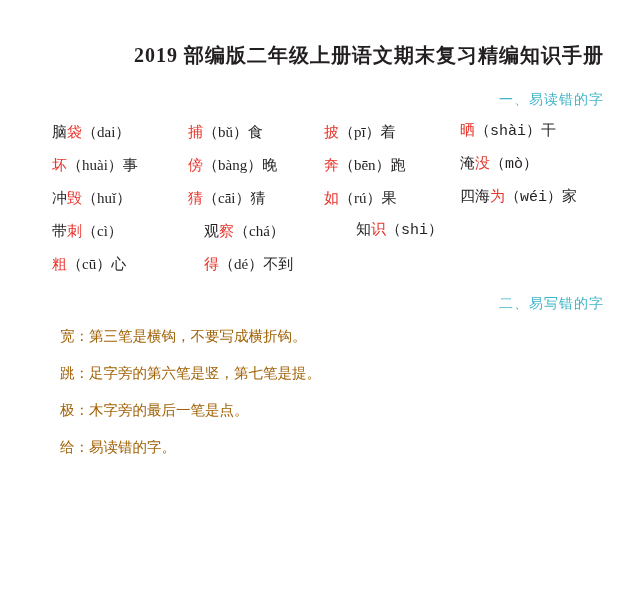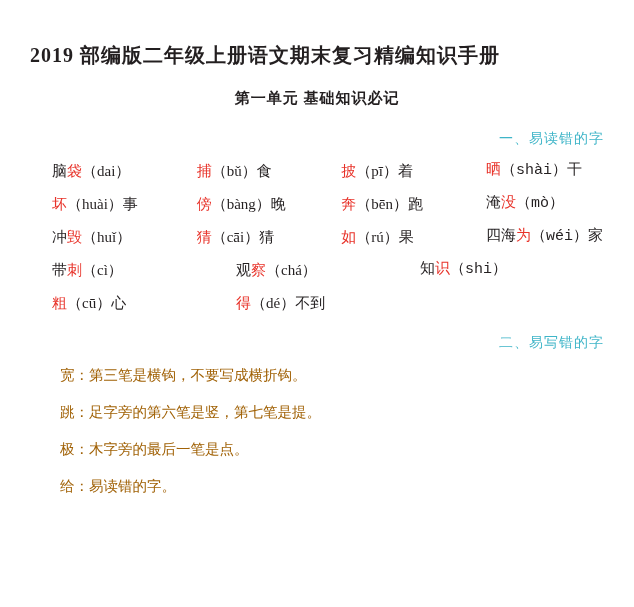--- a/index.html
+++ b/index.html
@@ -16,21 +16,21 @@
     overflow: hidden;
   }
   .page {
     position: relative;
     width: 634px;
     height: 607px;
     box-sizing: border-box;
     padding: 0 30px;
   }
   .doc-title {
-    text-align: left;
+    text-align: right;
     font-size: 20px;
     font-weight: bold;
     letter-spacing: 1px;
     margin-top: 42px;
     color: #231f20;
   }
   .doc-subtitle {
     text-align: center;
     font-size: 15px;
     font-weight: bold;
@@ -47,21 +47,20 @@
     text-align: right;
   }
   .word-grid {
     margin-top: 14px;
     margin-left: 22px;
     width: 560px;
   }
   .word-row {
     display: flex;
     margin-bottom: 15px;
-    gap: 32px;
   }
   .word-cell {
     width: 152px;
     font-size: 15px;
     white-space: nowrap;
     line-height: 1.2;
   }
   .word-cell.wide {
     width: 170px;
     font-family: Liberation Mono, monospace;
@@ -82,21 +81,20 @@
     line-height: 1.3;
     color: #a16207;
   }
 </style>
 </head>
 <body>
 
 <div class="page">
 
   <div class="doc-title">2019 部编版二年级上册语文期末复习精编知识手册</div>
-  <div class="doc-subtitle">第一单元 基础知识必记</div>
 
   <div class="section-heading">一、易读错的字</div>
 
   <div class="word-grid">
     <div class="word-row">
       <div class="word-cell">
         <span class="blk">脑</span><span class="red">袋</span><span class="blk">（dai）</span><span class="blk"></span>
       </div>
       <div class="word-cell">
         <span class="blk"></span><span class="red">捕</span><span class="blk">（bǔ）</span><span class="blk">食</span>

